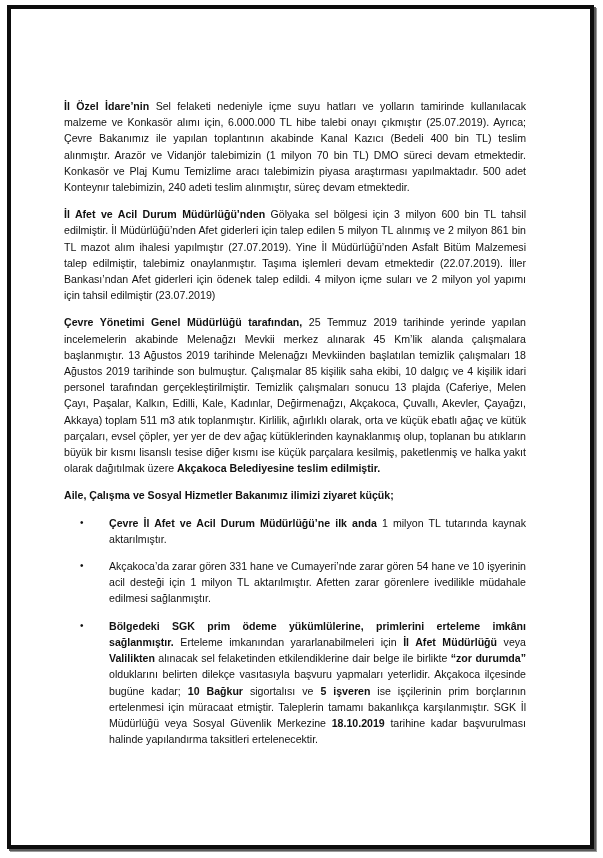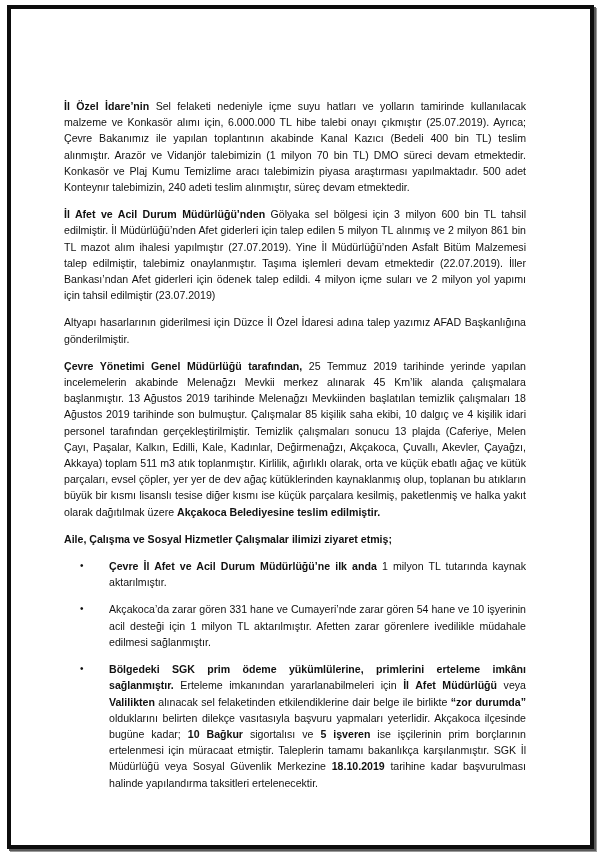--- a/index.html
+++ b/index.html
@@ -23,22 +23,21 @@
 </style>
 </head>
 <body>
 
 <div class="frame"></div>
 
 <div class="content">
   <div id="paras">
       <p><b>İl Özel İdare’nin</b><span> Sel felaketi nedeniyle içme suyu hatları ve yolların tamirinde kullanılacak malzeme ve Konkasör alımı için, 6.000.000 TL hibe talebi onayı çıkmıştır (25.07.2019). Ayrıca; Çevre Bakanımız ile yapılan toplantının akabinde Kanal Kazıcı (Bedeli 400 bin TL) teslim alınmıştır. Arazör ve Vidanjör talebimizin (1 milyon 70 bin TL) DMO süreci devam etmektedir. Konkasör ve Plaj Kumu Temizlime aracı talebimizin piyasa araştırması yapılmaktadır. 500 adet Konteynır talebimizin, 240 adeti teslim alınmıştır, süreç devam etmektedir.</span></p>
       <p><b>İl Afet ve Acil Durum Müdürlüğü’nden</b><span> Gölyaka sel bölgesi için 3 milyon 600 bin TL tahsil edilmiştir. İl Müdürlüğü’nden Afet giderleri için talep edilen 5 milyon TL alınmış ve 2 milyon 861 bin TL mazot alım ihalesi yapılmıştır (27.07.2019). Yine İl Müdürlüğü’nden Asfalt Bitüm Malzemesi talep edilmiştir, talebimiz onaylanmıştır. Taşıma işlemleri devam etmektedir (22.07.2019). İller Bankası’ndan Afet giderleri için ödenek talep edildi. 4 milyon içme suları ve 2 milyon yol yapımı için tahsil edilmiştir  (23.07.2019)</span></p>
-      <p><span>Altyapı hasarlarının giderilmesi için Düzce İl Özel İdaresi adına talep yazımız AFAD Başkanlığına gönderilmiştir.</span></p>
       <p><b>Çevre Yönetimi Genel Müdürlüğü tarafından,</b><span> 25 Temmuz 2019 tarihinde yerinde yapılan incelemelerin akabinde Melenağzı Mevkii merkez alınarak 45 Km’lik alanda çalışmalara başlanmıştır. 13 Ağustos 2019 tarihinde Melenağzı Mevkiinden başlatılan temizlik çalışmaları 18 Ağustos 2019 tarihinde son bulmuştur. Çalışmalar 85 kişilik saha ekibi, 10 dalgıç ve 4 kişilik idari personel tarafından gerçekleştirilmiştir. Temizlik çalışmaları sonucu 13 plajda (Caferiye, Melen Çayı, Paşalar, Kalkın, Edilli, Kale, Kadınlar, Değirmenağzı, Akçakoca, Çuvallı, Akevler, Çayağzı, Akkaya) toplam 511 m3 atık toplanmıştır. Kirlilik, ağırlıklı olarak, orta ve küçük ebatlı ağaç ve kütük parçaları, evsel çöpler, yer yer de dev ağaç kütüklerinden kaynaklanmış olup, toplanan bu atıkların büyük bir kısmı lisanslı tesise diğer kısmı ise küçük parçalara kesilmiş, paketlenmiş ve halka yakıt olarak dağıtılmak üzere </span><b>Akçakoca Belediyesine teslim edilmiştir.</b></p>
-      <p><b>Aile, Çalışma ve Sosyal Hizmetler Çalışmalar ilimizi ziyaret etmiş;</b></p>
+      <p><b>Aile, Çalışma ve Sosyal Hizmetler Bakanımız ilimizi ziyaret küçük;</b></p>
     </div>
   <ul class="bullets" id="bullets">
       <li><span class="dot">•</span><b>Çevre İl Afet ve Acil Durum Müdürlüğü’ne ilk anda</b><span> 1 milyon TL tutarında kaynak aktarılmıştır.</span></li>
       <li><span class="dot">•</span><span>Akçakoca’da zarar gören 331 hane ve Cumayeri’nde zarar gören 54 hane ve 10 işyerinin acil desteği için 1 milyon TL aktarılmıştır. Afetten zarar görenlere  ivedilikle müdahale edilmesi sağlanmıştır.</span></li>
       <li><span class="dot">•</span><b>Bölgedeki SGK prim ödeme yükümlülerine, primlerini erteleme imkânı sağlanmıştır.</b><span> Erteleme imkanından yararlanabilmeleri için </span><b>İl Afet Müdürlüğü</b><span> veya </span><b>Valilikten</b><span> alınacak sel felaketinden etkilendiklerine dair belge ile birlikte </span><b>“zor durumda”</b><span> olduklarını belirten dilekçe vasıtasıyla başvuru yapmaları yeterlidir. Akçakoca ilçesinde bugüne kadar; </span><b>10 Bağkur</b><span> sigortalısı ve </span><b>5 işveren</b><span> ise işçilerinin prim borçlarının ertelenmesi için müracaat etmiştir. Taleplerin tamamı bakanlıkça karşılanmıştır. SGK İl Müdürlüğü veya Sosyal Güvenlik Merkezine </span><b>18.10.2019</b><span> tarihine kadar başvurulması halinde yapılandırma taksitleri ertelenecektir.</span></li>
     </ul>
 </div>
 
 </body></html>

